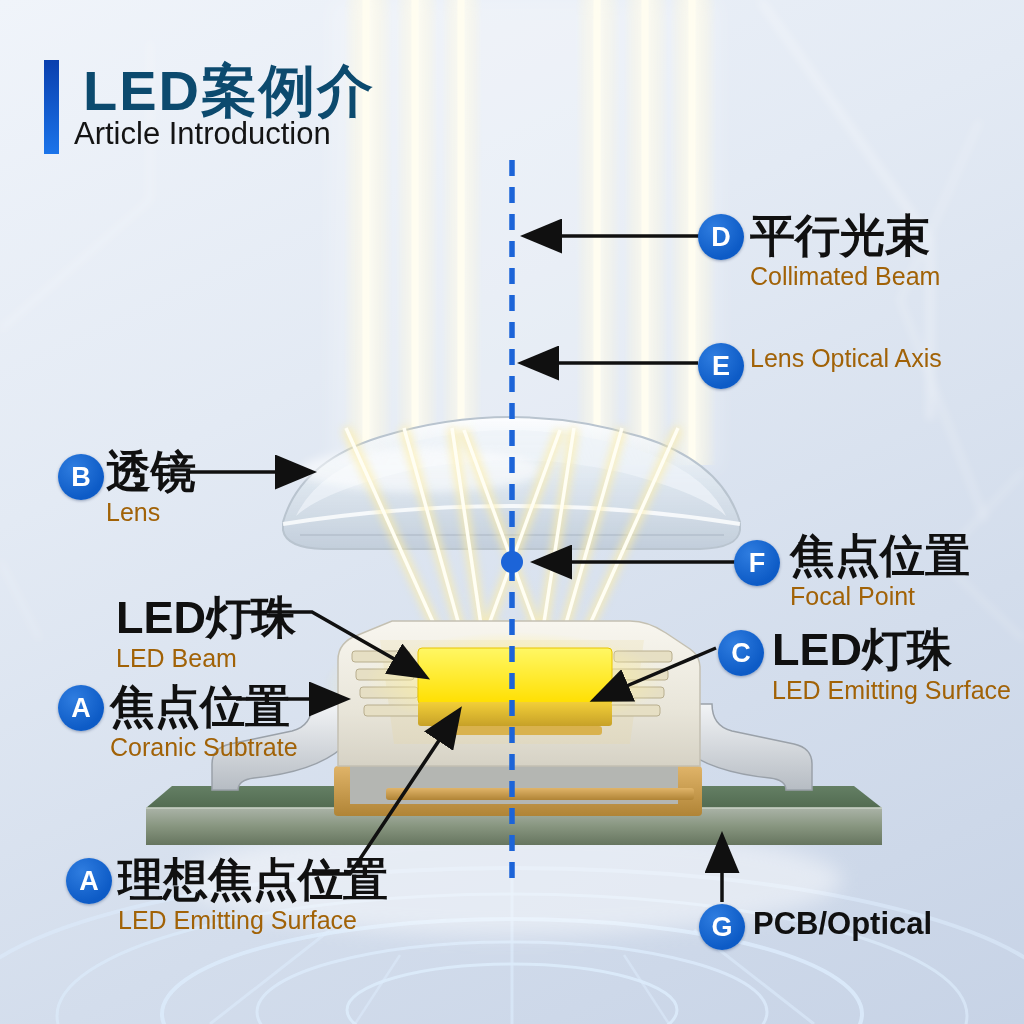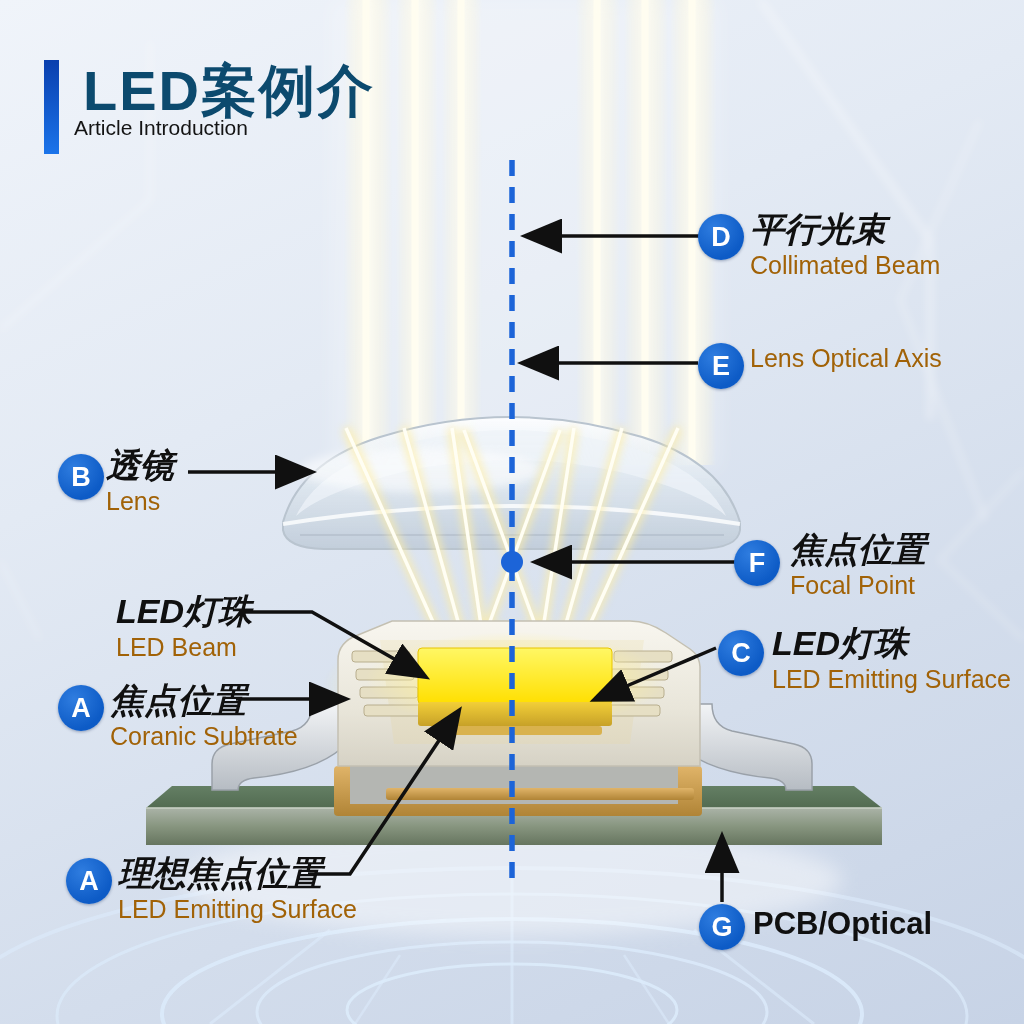--- a/index.html
+++ b/index.html
@@ -10,32 +10,32 @@
   }
   .stage{position:absolute;inset:0;}
   svg{position:absolute;left:0;top:0;}
 
   
   .title-block{position:absolute;left:44px;top:54px;}
   .title-bar{position:absolute;left:0;top:6px;width:15px;height:94px;
     background:linear-gradient(180deg,#0a3fae,#1b74ea);}
   .title-zh{position:absolute;left:28px;top:0;font-size:56px;font-weight:800;
     color:#0c4a6e;letter-spacing:2px;white-space:nowrap;margin-left:11px;}
-  .title-en{position:absolute;left:30px;top:62px;font-size:21px;font-weight:500;
+  .title-en{position:absolute;left:30px;top:62px;font-size:31px;font-weight:500;
     color:#141414;white-space:nowrap;}
 
   
   .callout{position:absolute;color:#101010;white-space:nowrap;}
   .badge{
     position:absolute;width:46px;height:46px;border-radius:50%;
     background:radial-gradient(circle at 35% 30%,#2f7de0,var(--badge_blue,#0d5bc6) 70%);
     color:#fff;font-weight:800;font-size:27px;display:flex;align-items:center;justify-content:center;
     box-shadow:0 1px 3px rgba(0,30,80,.35);
   }
-  .zh{font-size:34px;font-weight:800;line-height:1.05;font-style:italic;}
+  .zh{font-size:45px;font-weight:800;line-height:1.05;}
   .en{font-size:25px;font-weight:400;margin-top:3px;color:#a16207;}
   .en-big{font-size:31px;font-weight:600;}
 </style>
 </head>
 <body>
 
 <div class="stage">
 
 <svg width="1024" height="1024" viewBox="0 0 1024 1024">
   <defs>

